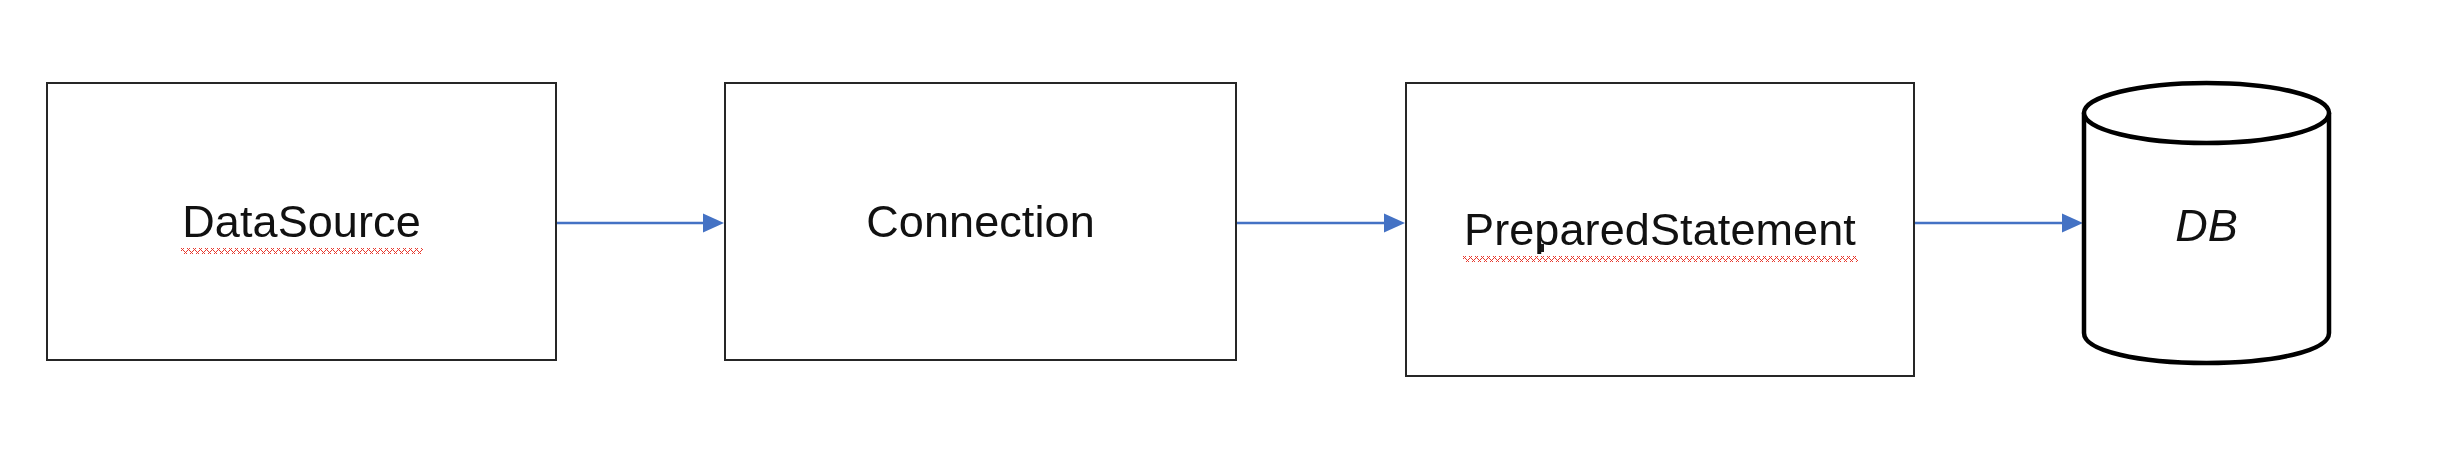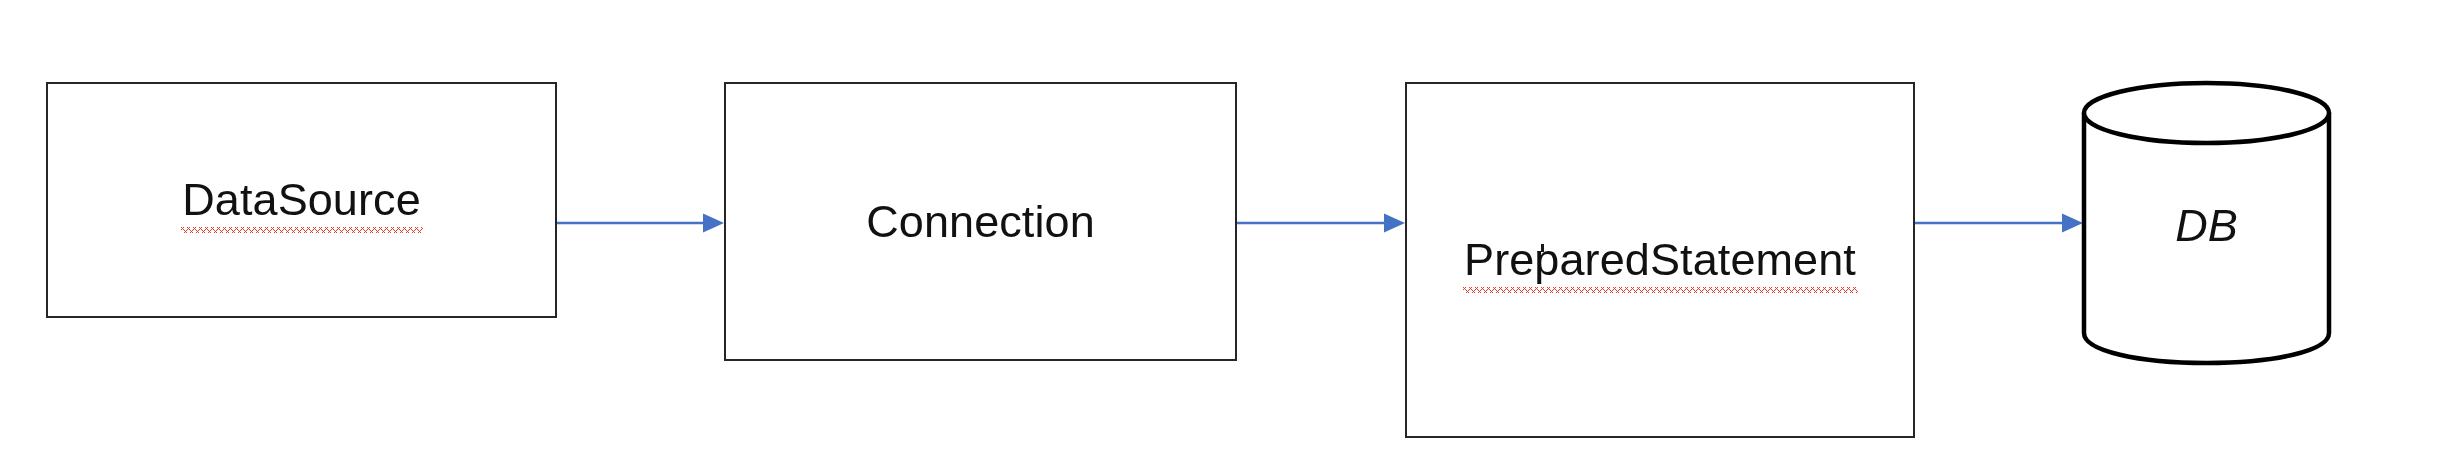--- a/index.html
+++ b/index.html
@@ -83,21 +83,21 @@
     color: #111111;
     white-space: nowrap;
     font-style: italic;
   }
 </style>
 </head>
 <body>
 
 <div id="canvas">
 
-  <div class="node-box" style="left:46px; top:82px; width:511px; height:236px;">
+  <div class="node-box" style="left:46px; top:82px; width:511px; height:279px;">
     <span class="node-label misspelled">DataSource</span>
   </div>
 
   <div class="arrow-connector" style="left:557px; top:211px; width:167px;">
     <svg width="167" height="24" viewBox="0 0 167 24" aria-hidden="true">
       <line x1="0" y1="12" x2="148" y2="12" stroke="#4472c4" stroke-width="2.5"></line>
       <polygon points="146,2.5 167,12 146,21.5" fill="#4472c4"></polygon>
     </svg>
   </div>
 
@@ -105,21 +105,21 @@
     <span class="node-label">Connection</span>
   </div>
 
   <div class="arrow-connector" style="left:1237px; top:211px; width:168px;">
     <svg width="168" height="24" viewBox="0 0 168 24" aria-hidden="true">
       <line x1="0" y1="12" x2="149" y2="12" stroke="#4472c4" stroke-width="2.5"></line>
       <polygon points="147,2.5 168,12 147,21.5" fill="#4472c4"></polygon>
     </svg>
   </div>
 
-  <div class="node-box" style="left:1405px; top:82px; width:510px; height:356px;">
+  <div class="node-box" style="left:1405px; top:82px; width:510px; height:295px;">
     <span class="node-label misspelled">PreparedStatement</span>
     <span class="text-caret" style="left:134px; top:160px;"></span>
   </div>
 
   <div class="arrow-connector" style="left:1915px; top:211px; width:168px;">
     <svg width="168" height="24" viewBox="0 0 168 24" aria-hidden="true">
       <line x1="0" y1="12" x2="149" y2="12" stroke="#4472c4" stroke-width="2.5"></line>
       <polygon points="147,2.5 168,12 147,21.5" fill="#4472c4"></polygon>
     </svg>
   </div>

